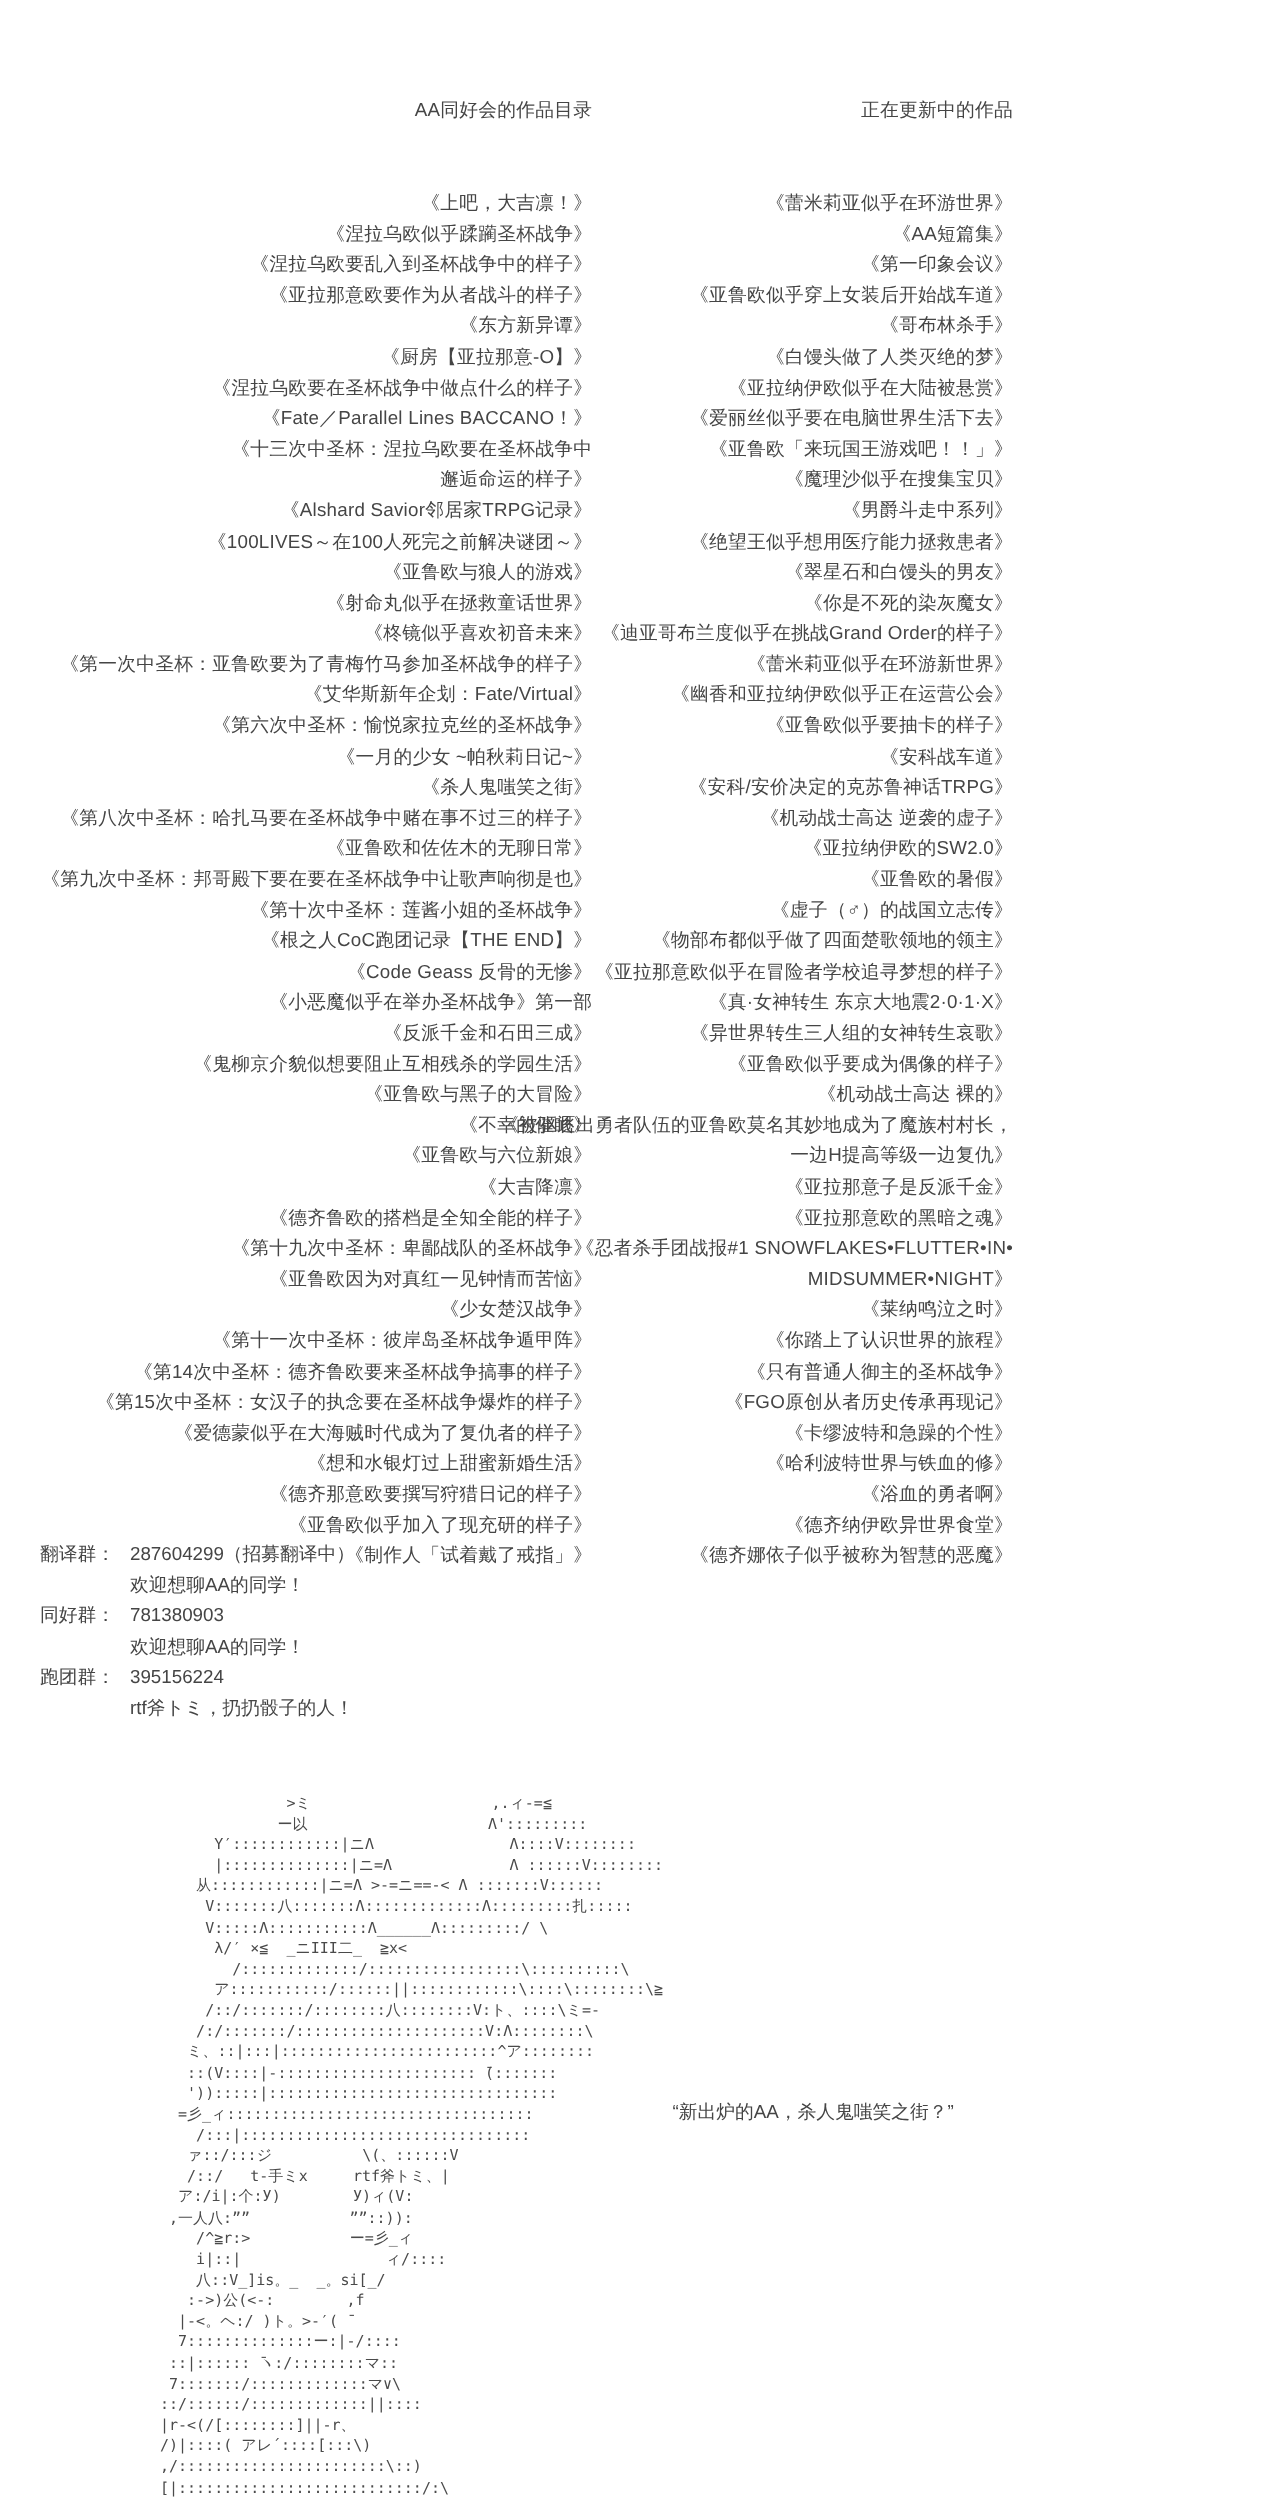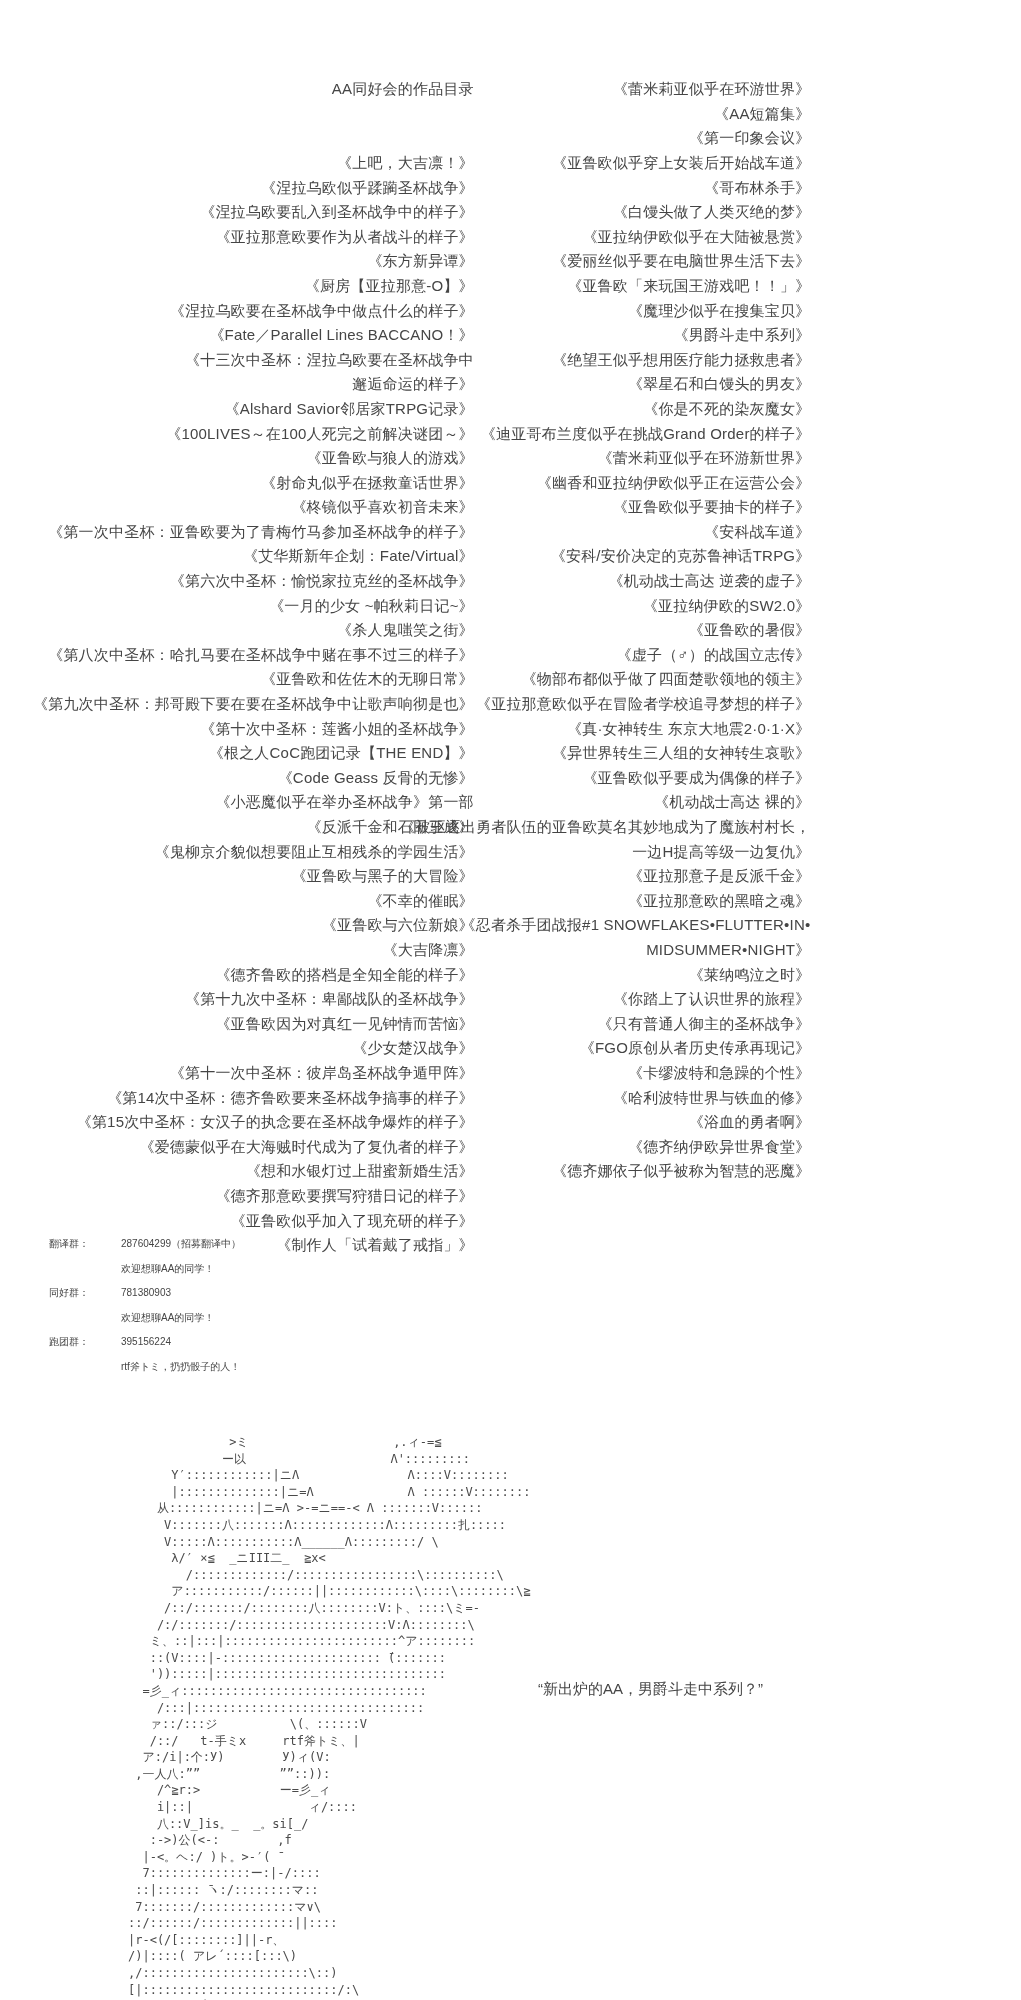--- a/index.html
+++ b/index.html
@@ -21,23 +21,23 @@
     line-height: 24.6px;
     white-space: pre;
     letter-spacing: 0.2px;
     text-align: right;
   }
   .col-left  { left: 33px;  top: 28px; }
   .col-right { left: 400px; top: 28px; }
   .section-title, .work-line { white-space: pre; }
   .groups {
     position: absolute;
-    left: 49px;
+    left: 32px;
     top: 1232px;
-    font-size: 10px;
+    font-size: 15px;
     line-height: 24.6px;
   }
   .group-row { display: flex; }
   .g-label { flex: 0 0 72px; white-space: pre; }
   .g-value { white-space: pre; text-align: right; }
   .g-note  { padding-left: 72px; white-space: pre; }
   .ascii-art {
     position: absolute;
     left: 128px;
     top: 1434px;
@@ -59,20 +59,21 @@
 </style>
 </head>
 <body>
 
 <div class="col col-left">
   <div class="section-title">AA同好会的作品目录</div>
   <div><div class="work-line">《上吧，大吉凛！》</div><div class="work-line">《涅拉乌欧似乎蹂躏圣杯战争》</div><div class="work-line">《涅拉乌欧要乱入到圣杯战争中的样子》</div><div class="work-line">《亚拉那意欧要作为从者战斗的样子》</div><div class="work-line">《东方新异谭》</div><div class="work-line">《厨房【亚拉那意-O】》</div><div class="work-line">《涅拉乌欧要在圣杯战争中做点什么的样子》</div><div class="work-line">《Fate／Parallel Lines BACCANO！》</div><div class="work-line">《十三次中圣杯：涅拉乌欧要在圣杯战争中</div><div class="work-line">　　邂逅命运的样子》</div><div class="work-line">《Alshard Savior邻居家TRPG记录》</div><div class="work-line">《100LIVES～在100人死完之前解决谜团～》</div><div class="work-line">《亚鲁欧与狼人的游戏》</div><div class="work-line">《射命丸似乎在拯救童话世界》</div><div class="work-line">《柊镜似乎喜欢初音未来》</div><div class="work-line">《第一次中圣杯：亚鲁欧要为了青梅竹马参加圣杯战争的样子》</div><div class="work-line">《艾华斯新年企划：Fate/Virtual》</div><div class="work-line">《第六次中圣杯：愉悦家拉克丝的圣杯战争》</div><div class="work-line">《一月的少女 ~帕秋莉日记~》</div><div class="work-line">《杀人鬼嗤笑之街》</div><div class="work-line">《第八次中圣杯：哈扎马要在圣杯战争中赌在事不过三的样子》</div><div class="work-line">《亚鲁欧和佐佐木的无聊日常》</div><div class="work-line">《第九次中圣杯：邦哥殿下要在要在圣杯战争中让歌声响彻是也》</div><div class="work-line">《第十次中圣杯：莲酱小姐的圣杯战争》</div><div class="work-line">《根之人CoC跑团记录【THE END】》</div><div class="work-line">《Code Geass 反骨的无惨》</div><div class="work-line">《小恶魔似乎在举办圣杯战争》第一部</div><div class="work-line">《反派千金和石田三成》</div><div class="work-line">《鬼柳京介貌似想要阻止互相残杀的学园生活》</div><div class="work-line">《亚鲁欧与黑子的大冒险》</div><div class="work-line">《不幸的催眠》</div><div class="work-line">《亚鲁欧与六位新娘》</div><div class="work-line">《大吉降凛》</div><div class="work-line">《德齐鲁欧的搭档是全知全能的样子》</div><div class="work-line">《第十九次中圣杯：卑鄙战队的圣杯战争》</div><div class="work-line">《亚鲁欧因为对真红一见钟情而苦恼》</div><div class="work-line">《少女楚汉战争》</div><div class="work-line">《第十一次中圣杯：彼岸岛圣杯战争遁甲阵》</div><div class="work-line">《第14次中圣杯：德齐鲁欧要来圣杯战争搞事的样子》</div><div class="work-line">《第15次中圣杯：女汉子的执念要在圣杯战争爆炸的样子》</div><div class="work-line">《爱德蒙似乎在大海贼时代成为了复仇者的样子》</div><div class="work-line">《想和水银灯过上甜蜜新婚生活》</div><div class="work-line">《德齐那意欧要撰写狩猎日记的样子》</div><div class="work-line">《亚鲁欧似乎加入了现充研的样子》</div><div class="work-line">《制作人「试着戴了戒指」》</div></div>
 </div>
 
 <div class="col col-right">
+  <div class="section-title">正在更新中的作品</div>
   <div><div class="work-line">《蕾米莉亚似乎在环游世界》</div><div class="work-line">《AA短篇集》</div><div class="work-line">《第一印象会议》</div><div class="work-line">《亚鲁欧似乎穿上女装后开始战车道》</div><div class="work-line">《哥布林杀手》</div><div class="work-line">《白馒头做了人类灭绝的梦》</div><div class="work-line">《亚拉纳伊欧似乎在大陆被悬赏》</div><div class="work-line">《爱丽丝似乎要在电脑世界生活下去》</div><div class="work-line">《亚鲁欧「来玩国王游戏吧！！」》</div><div class="work-line">《魔理沙似乎在搜集宝贝》</div><div class="work-line">《男爵斗走中系列》</div><div class="work-line">《绝望王似乎想用医疗能力拯救患者》</div><div class="work-line">《翠星石和白馒头的男友》</div><div class="work-line">《你是不死的染灰魔女》</div><div class="work-line">《迪亚哥布兰度似乎在挑战Grand Order的样子》</div><div class="work-line">《蕾米莉亚似乎在环游新世界》</div><div class="work-line">《幽香和亚拉纳伊欧似乎正在运营公会》</div><div class="work-line">《亚鲁欧似乎要抽卡的样子》</div><div class="work-line">《安科战车道》</div><div class="work-line">《安科/安价决定的克苏鲁神话TRPG》</div><div class="work-line">《机动战士高达 逆袭的虚子》</div><div class="work-line">《亚拉纳伊欧的SW2.0》</div><div class="work-line">《亚鲁欧的暑假》</div><div class="work-line">《虚子（♂）的战国立志传》</div><div class="work-line">《物部布都似乎做了四面楚歌领地的领主》</div><div class="work-line">《亚拉那意欧似乎在冒险者学校追寻梦想的样子》</div><div class="work-line">《真·女神转生 东京大地震2·0·1·X》</div><div class="work-line">《异世界转生三人组的女神转生哀歌》</div><div class="work-line">《亚鲁欧似乎要成为偶像的样子》</div><div class="work-line">《机动战士高达 裸的》</div><div class="work-line">《被驱逐出勇者队伍的亚鲁欧莫名其妙地成为了魔族村村长，</div><div class="work-line">一边H提高等级一边复仇》</div><div class="work-line">《亚拉那意子是反派千金》</div><div class="work-line">《亚拉那意欧的黑暗之魂》</div><div class="work-line">《忍者杀手团战报#1 SNOWFLAKES•FLUTTER•IN•</div><div class="work-line">MIDSUMMER•NIGHT》</div><div class="work-line">《莱纳鸣泣之时》</div><div class="work-line">《你踏上了认识世界的旅程》</div><div class="work-line">《只有普通人御主的圣杯战争》</div><div class="work-line">《FGO原创从者历史传承再现记》</div><div class="work-line">《卡缪波特和急躁的个性》</div><div class="work-line">《哈利波特世界与铁血的修》</div><div class="work-line">《浴血的勇者啊》</div><div class="work-line">《德齐纳伊欧异世界食堂》</div><div class="work-line">《德齐娜依子似乎被称为智慧的恶魔》</div></div>
 </div>
 
 <div class="groups">
   <div class="group-row">
     <span class="g-label">翻译群：</span>
     <span class="g-value">287604299（招募翻译中）</span>
   </div>
   <div class="g-note">欢迎想聊AA的同学！</div>
   <div class="group-row">
@@ -120,13 +121,13 @@
 |r-&lt;(/[::::::::]||-r、
 /)|::::( アレ´::::[:::\)
 ,/:::::::::::::::::::::::\::)
 [|:::::::::::::::::::::::::::/:\
 |&gt;______,/´ )\
 |:::::::::::::::]::::]
 |::::::::::::::Λ_ο'[_ノ
 ー┬-::[´::::::ノ=ノ|:::/(
 ::::::::|&gt;::::人::::f</pre>
 
-<div class="speech">“新出炉的AA，男爵斗走中系列？”</div>
+<div class="speech">“新出炉的AA，杀人鬼嗤笑之街？”</div>
 
 </body></html>

